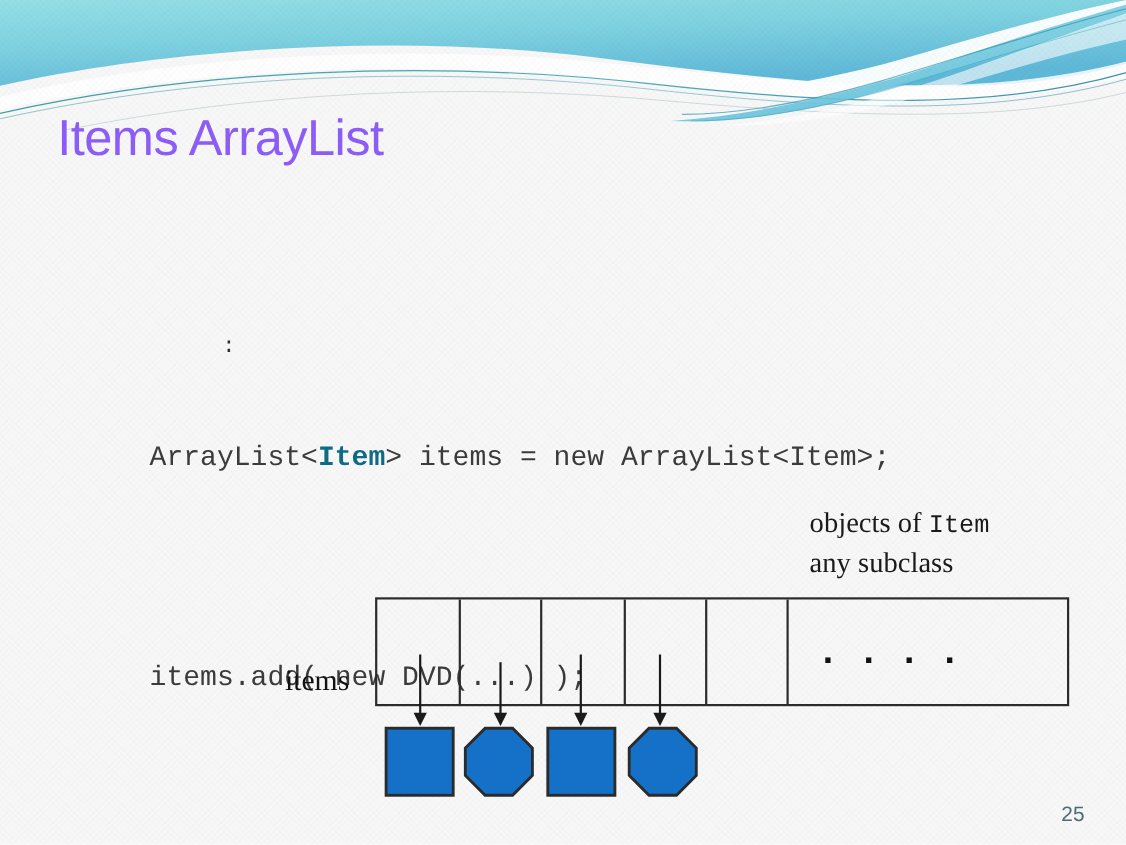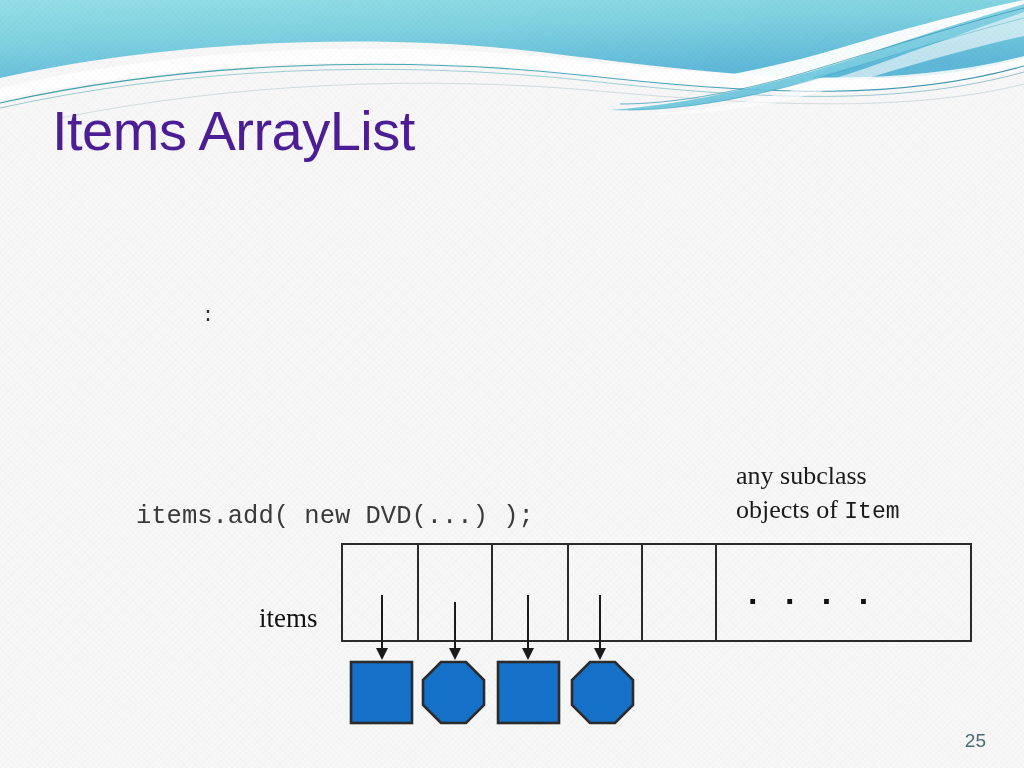--- a/index.html
+++ b/index.html
@@ -34,24 +34,24 @@
     width: 1024px;
     height: 130px;
     z-index: 1;
   }
 
   
   .slide-title {
     position: absolute;
     left: 52px;
     top: 98px;
-    font-size: 56px;
+    font-size: 46px;
     font-weight: 400;
     letter-spacing: -0.5px;
-    color: #4c1d95;
+    color: #8b5cf6;
     z-index: 4;
     white-space: nowrap;
     font-family: "Liberation Sans", sans-serif;
   }
 
   
   .code-block {
     position: absolute;
     left: 136px;
     top: 232px;
@@ -203,30 +203,31 @@
     <path d="M1024,36 C960,50 890,72 820,92 C760,108 700,116 650,114
              C730,110 820,86 900,56 C950,38 995,22 1024,12 Z" fill="#ffffff" opacity="0.6"></path>
     <path d="M1024,8 C960,24 880,50 800,74 C730,94 670,104 620,104" fill="none" stroke="#2b93ae" stroke-width="1" opacity="0.7"></path>
     <path d="M1024,18 C962,34 884,58 806,82 C738,100 678,110 628,110" fill="none" stroke="#2b93ae" stroke-width="0.7" opacity="0.5"></path>
   </svg>
 
   <div class="slide-title">Items ArrayList</div>
 
   <div class="code-block">
     <div class="code-line dots">:</div>
+    <div class="code-line"><span>ArrayList&lt;</span><span class="kw-item">Item</span><span>&gt; items = new ArrayList&lt;Item&gt;;</span></div>
     <div class="code-line gap"></div>
     <div class="code-line">items.add( new DVD(...) );</div>
     
     
     
   </div>
 
   <div class="annotation">
+    <div><span>objects of </span><span class="mono">Item</span></div>
     <div>any subclass</div>
-    <div><span>objects of </span><span class="mono">Item</span></div>
   </div>
 
   <div class="items-label">items</div>
 
   <div class="array-table">
     <div class="cell-divider" style="left:74px"></div>
     <div class="cell-divider" style="left:148px"></div>
     <div class="cell-divider" style="left:224px"></div>
     <div class="cell-divider" style="left:298px"></div>
     <div class="cell-divider" style="left:372px"></div>

